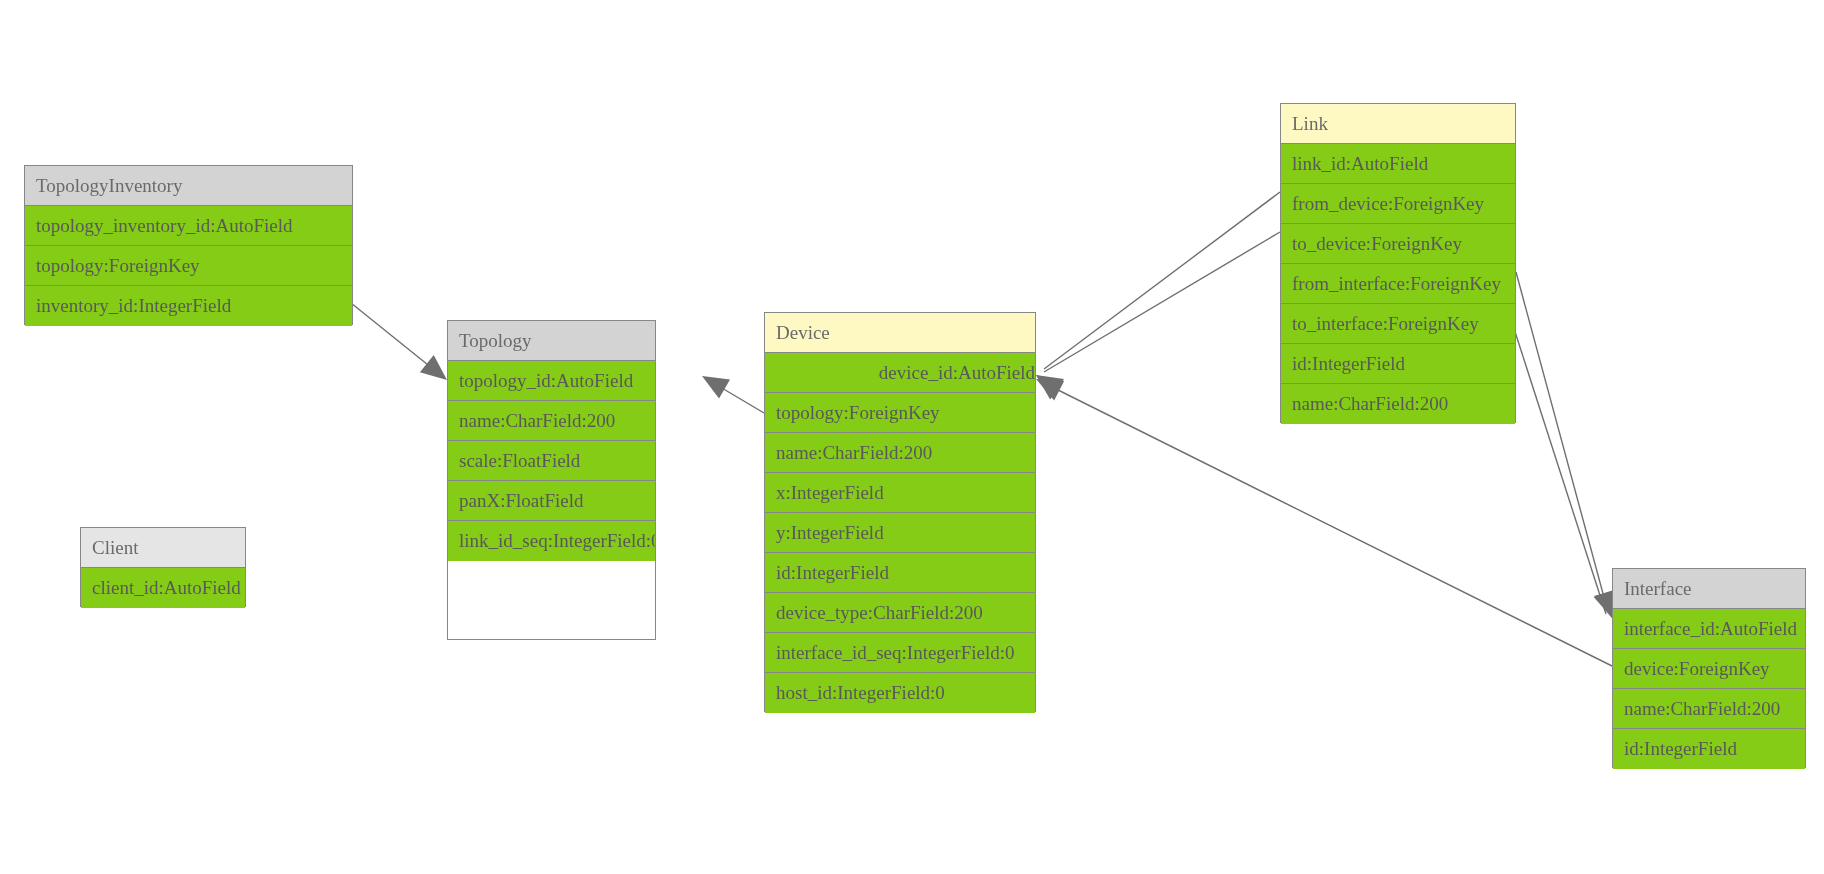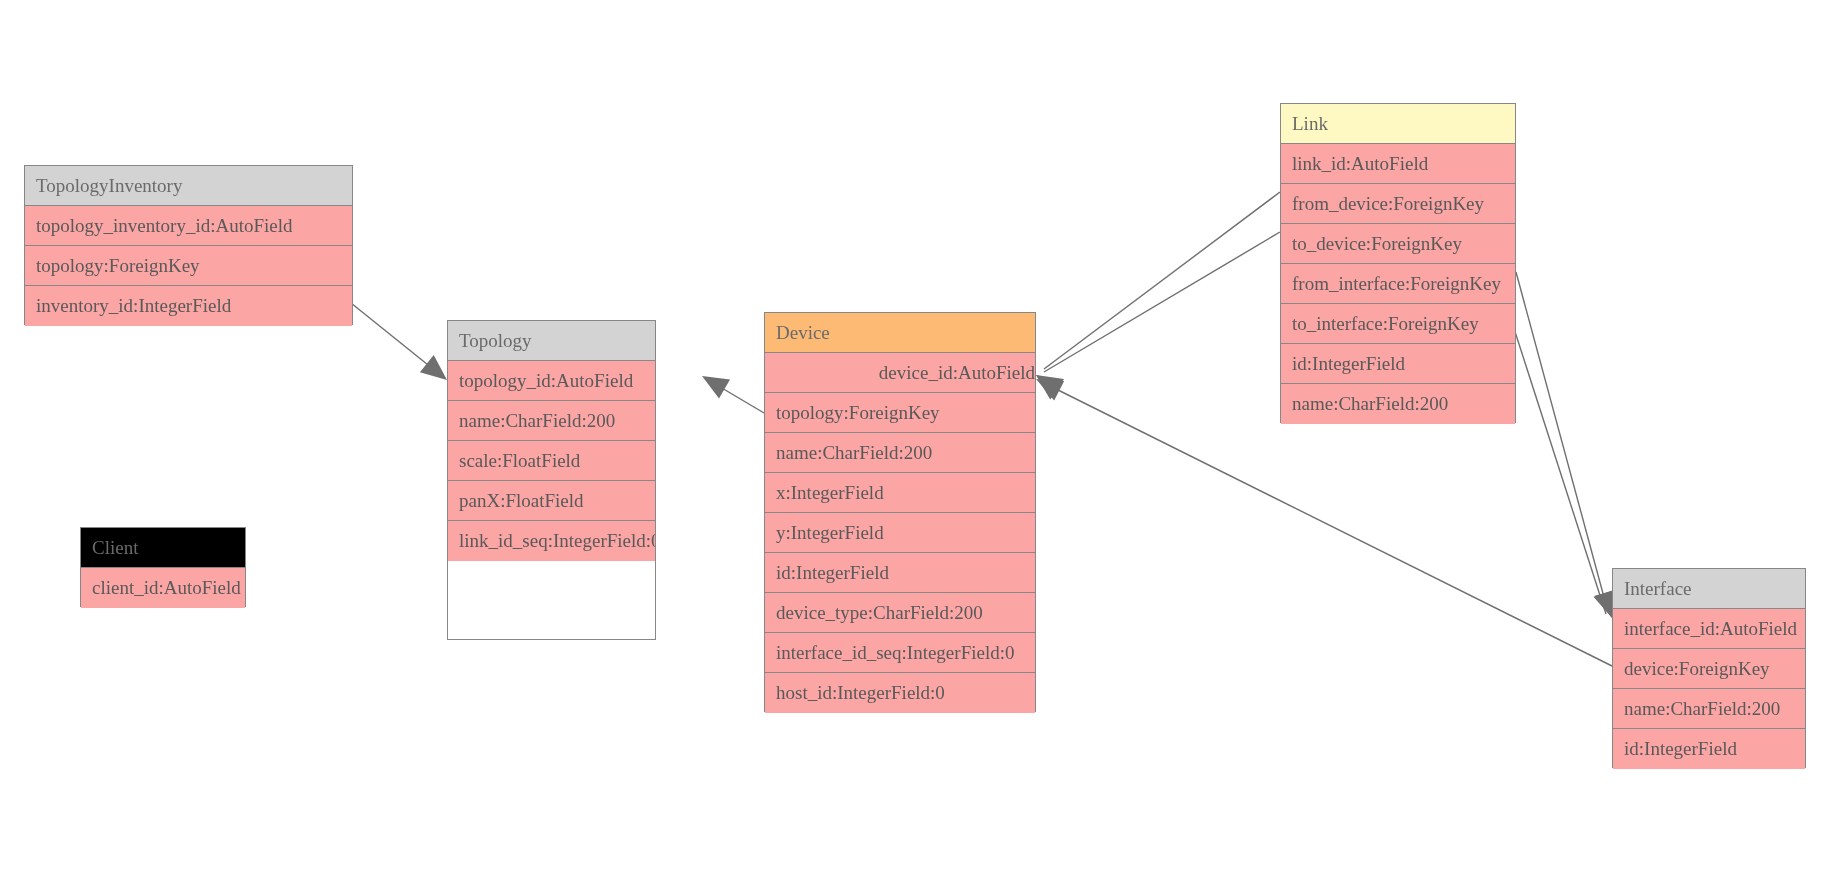--- a/index.html
+++ b/index.html
@@ -49,21 +49,21 @@
   .entity-row {
     box-sizing: border-box;
     height: 40px;
     line-height: 40px;
     border-bottom: 1px solid #878787;
     color: #595959;
     font-size: 19px;
     padding-left: 11px;
     white-space: nowrap;
     overflow: hidden;
-    background: #fca5a5;
+    background: #84cc16;
   }
   .entity-row:last-child {
     border-bottom: none;
   }
 </style>
 </head>
 <body>
 
 <div id="canvas">
 
@@ -101,37 +101,37 @@
   <div id="entity-layer">
       <div class="entity" style="left: 24px; top: 165px; width: 329px; height: 160px; border-color: rgb(135, 135, 135);">
         <div class="entity-header" style="background: rgb(211, 211, 211); color: rgb(106, 106, 106); border-bottom-color: rgb(135, 135, 135);">TopologyInventory</div>
         <div class="entity-rows">
           <div class="entity-row" style="color: rgb(89, 89, 89); border-bottom-color: rgb(135, 135, 135);">topology_inventory_id:AutoField</div>
           <div class="entity-row" style="color: rgb(89, 89, 89); border-bottom-color: rgb(135, 135, 135);">topology:ForeignKey</div>
           <div class="entity-row" style="color: rgb(89, 89, 89); border-bottom-color: rgb(135, 135, 135);">inventory_id:IntegerField</div>
         </div>
       </div>
       <div class="entity" style="left: 80px; top: 527px; width: 166px; height: 80px; border-color: rgb(135, 135, 135);">
-        <div class="entity-header" style="background: #000000; color: rgb(106, 106, 106); border-bottom-color: rgb(135, 135, 135);">Client</div>
+        <div class="entity-header" style="background: #e5e5e5; color: rgb(106, 106, 106); border-bottom-color: rgb(135, 135, 135);">Client</div>
         <div class="entity-rows">
           <div class="entity-row" style="color: rgb(89, 89, 89); border-bottom-color: rgb(135, 135, 135);">client_id:AutoField</div>
         </div>
       </div>
       <div class="entity" style="left: 447px; top: 320px; width: 209px; height: 320px; border-color: rgb(135, 135, 135);">
         <div class="entity-header" style="background: rgb(211, 211, 211); color: rgb(106, 106, 106); border-bottom-color: rgb(135, 135, 135);">Topology</div>
         <div class="entity-rows">
           <div class="entity-row" style="color: rgb(89, 89, 89); border-bottom-color: rgb(135, 135, 135);">topology_id:AutoField</div>
           <div class="entity-row" style="color: rgb(89, 89, 89); border-bottom-color: rgb(135, 135, 135);">name:CharField:200</div>
           <div class="entity-row" style="color: rgb(89, 89, 89); border-bottom-color: rgb(135, 135, 135);">scale:FloatField</div>
           <div class="entity-row" style="color: rgb(89, 89, 89); border-bottom-color: rgb(135, 135, 135);">panX:FloatField</div>
           <div class="entity-row" style="color: rgb(89, 89, 89); border-bottom-color: rgb(135, 135, 135);">link_id_seq:IntegerField:0</div>
         </div>
       </div>
       <div class="entity" style="left: 764px; top: 312px; width: 272px; height: 400px; border-color: rgb(135, 135, 135);">
-        <div class="entity-header" style="background: #fdba74; color: rgb(106, 106, 106); border-bottom-color: rgb(135, 135, 135);">Device</div>
+        <div class="entity-header" style="background: #fef9c3; color: rgb(106, 106, 106); border-bottom-color: rgb(135, 135, 135);">Device</div>
         <div class="entity-rows">
           <div class="entity-row" style="color: rgb(89, 89, 89); border-bottom-color: rgb(135, 135, 135); text-align: right;">device_id:AutoField</div>
           <div class="entity-row" style="color: rgb(89, 89, 89); border-bottom-color: rgb(135, 135, 135);">topology:ForeignKey</div>
           <div class="entity-row" style="color: rgb(89, 89, 89); border-bottom-color: rgb(135, 135, 135);">name:CharField:200</div>
           <div class="entity-row" style="color: rgb(89, 89, 89); border-bottom-color: rgb(135, 135, 135);">x:IntegerField</div>
           <div class="entity-row" style="color: rgb(89, 89, 89); border-bottom-color: rgb(135, 135, 135);">y:IntegerField</div>
           <div class="entity-row" style="color: rgb(89, 89, 89); border-bottom-color: rgb(135, 135, 135);">id:IntegerField</div>
           <div class="entity-row" style="color: rgb(89, 89, 89); border-bottom-color: rgb(135, 135, 135);">device_type:CharField:200</div>
           <div class="entity-row" style="color: rgb(89, 89, 89); border-bottom-color: rgb(135, 135, 135);">interface_id_seq:IntegerField:0</div>
           <div class="entity-row" style="color: rgb(89, 89, 89); border-bottom-color: rgb(135, 135, 135);">host_id:IntegerField:0</div>

